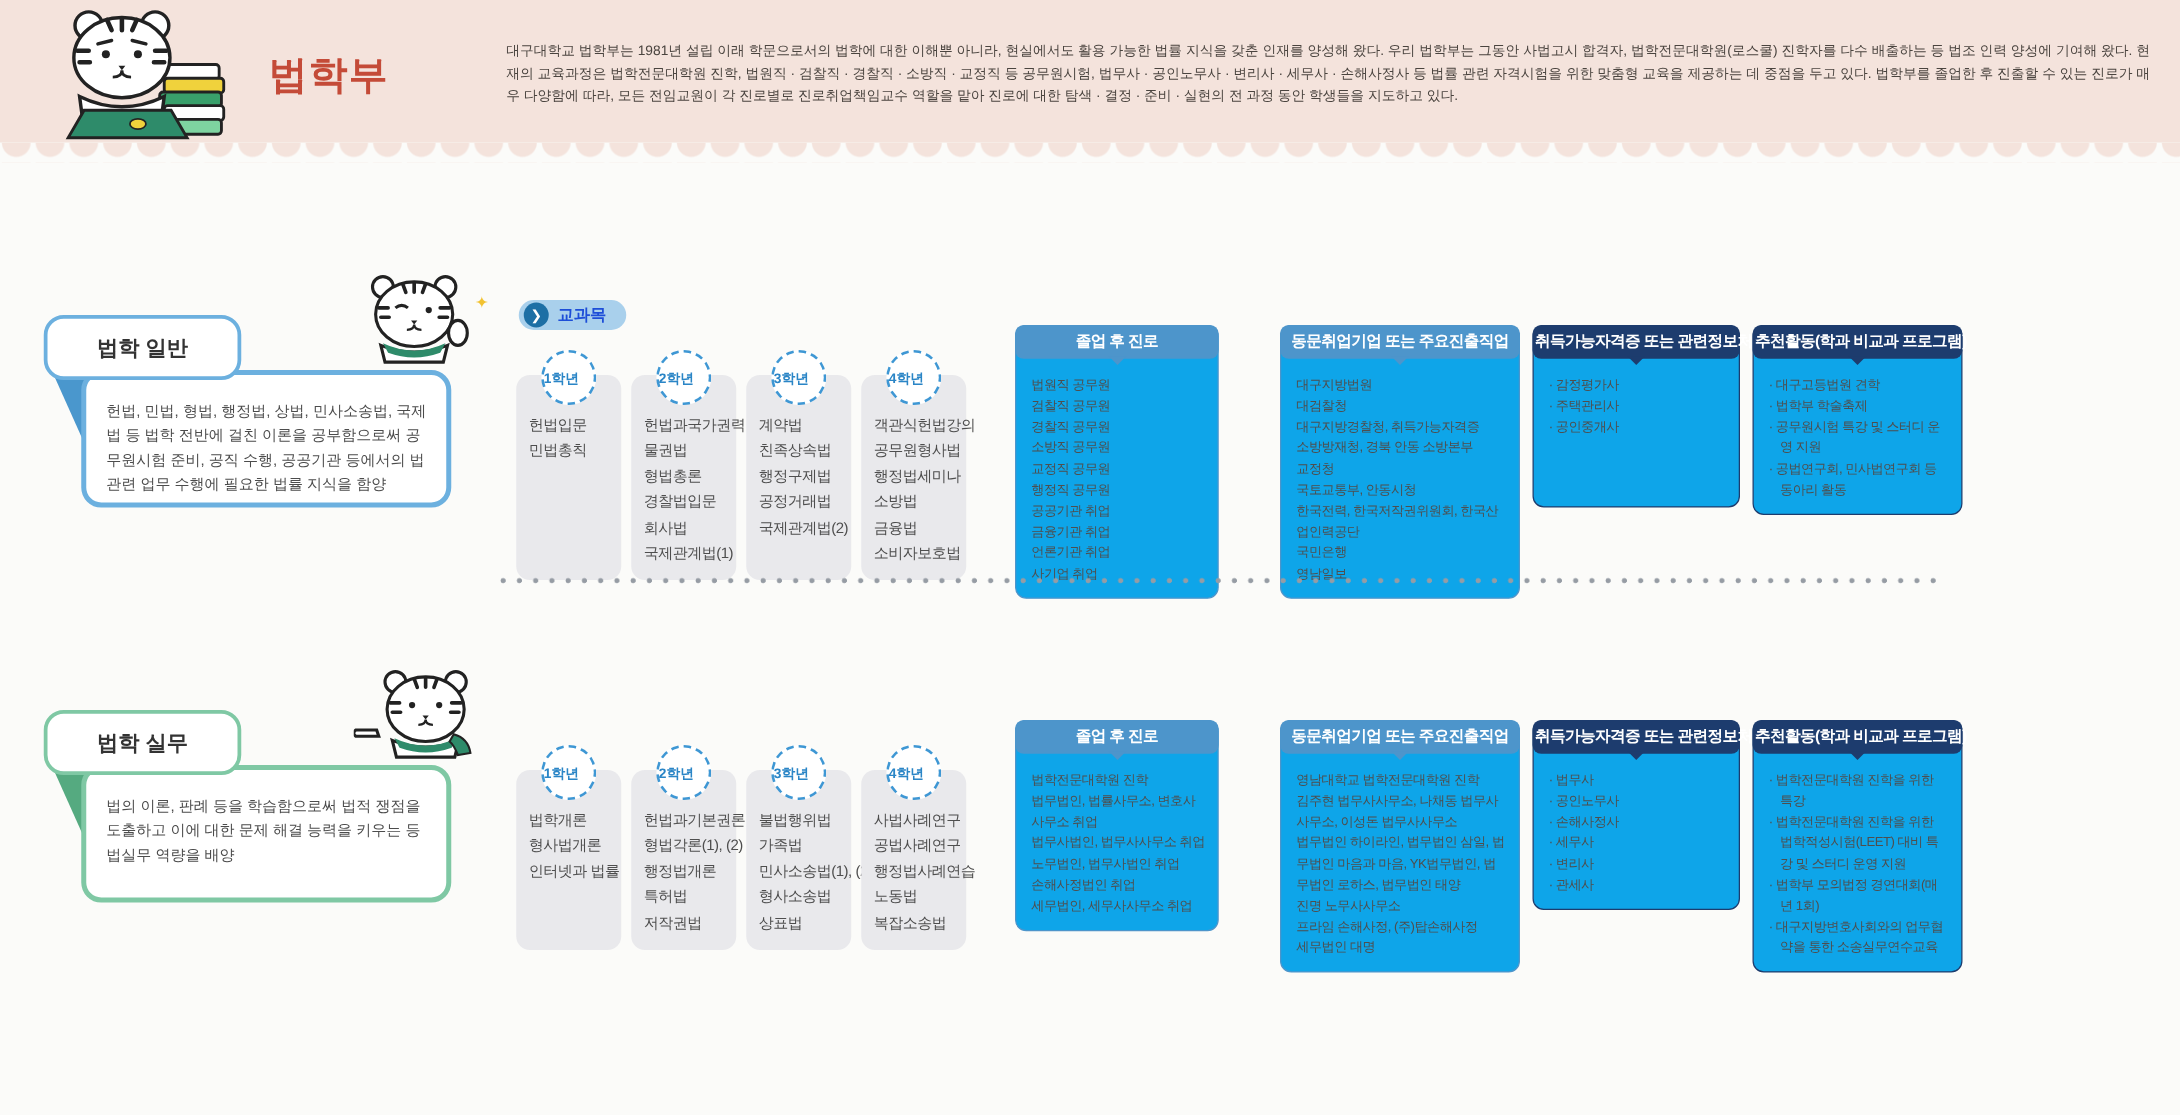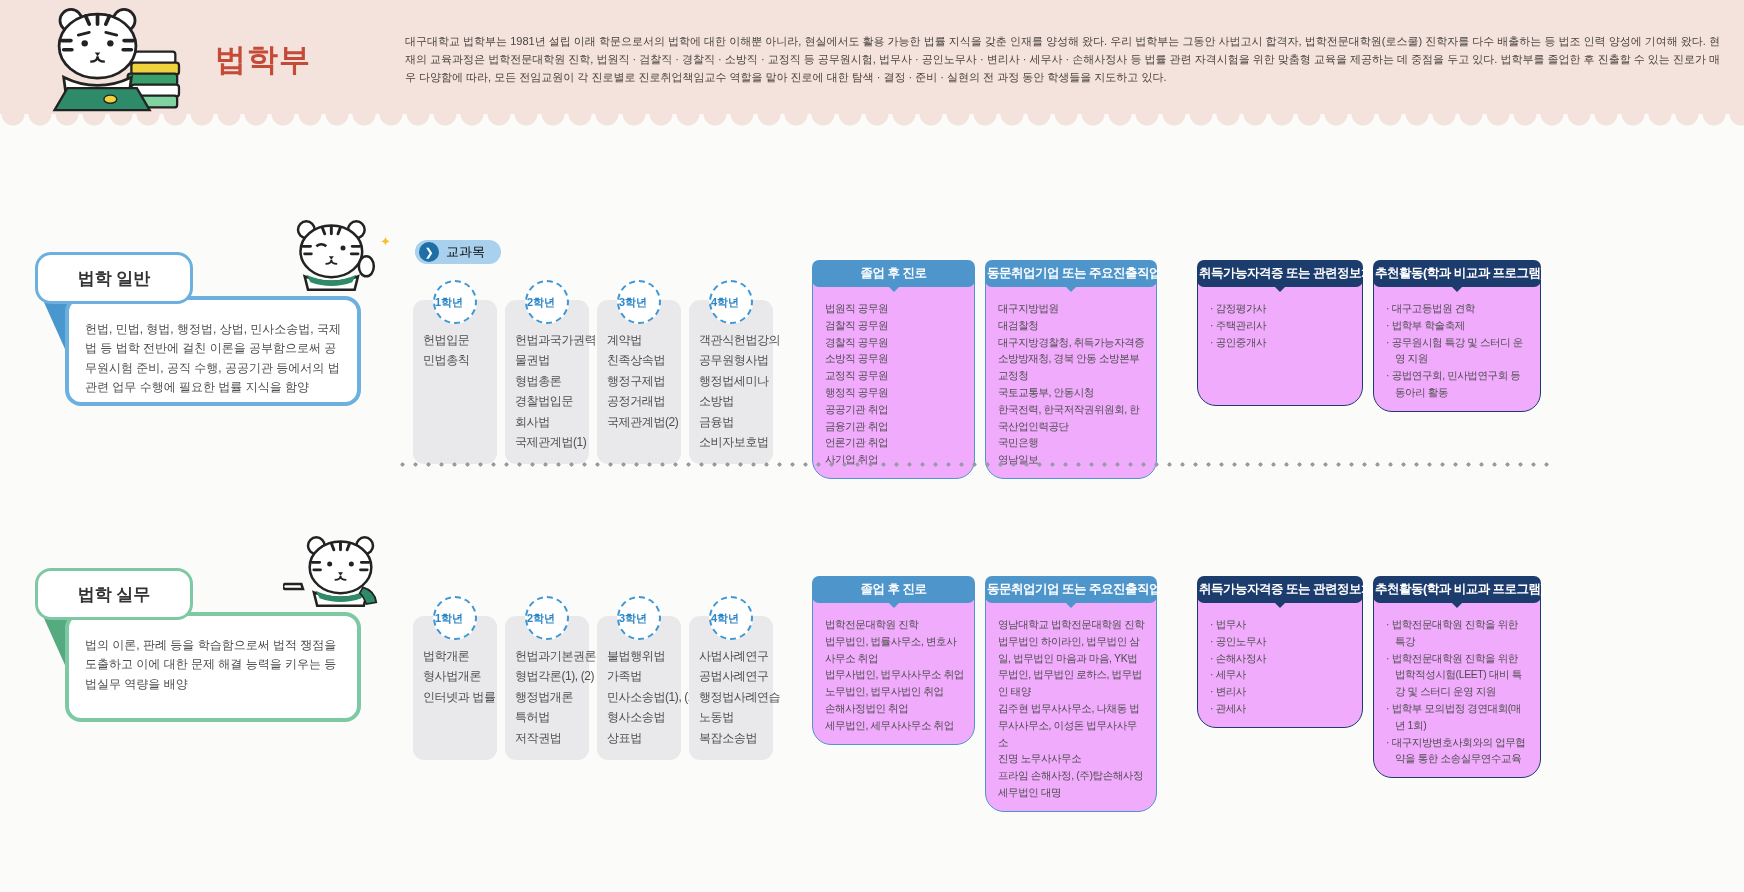--- a/index.html
+++ b/index.html
@@ -59,47 +59,47 @@
   .subject-badge{
     position:absolute;left:2px;top:40px;height:24px;
     background:#a9d0ec;border-radius:13px;
     display:flex;align-items:center;padding:0 16px 0 4px;gap:7px;
   }
   .badge-circle{
     width:20px;height:20px;border-radius:50%;background:#1d6fa5;color:#fff;
     display:flex;align-items:center;justify-content:center;
     font-size:11px;font-weight:700;
   }
-  .badge-text{font-size:13px;font-weight:400;color:#000000;}
+  .badge-text{font-size:13px;font-weight:700;color:#1d4ed8;}
   .years{position:absolute;left:0;top:100px;display:flex;gap:8px;}
   .year-col{
     position:relative;width:84px;min-height:106px;
     background:#e9e9ec;border-radius:11px;
     padding:30px 6px 12px 10px;box-sizing:border-box;
   }
   .year-badge{
     position:absolute;left:50%;top:-20px;transform:translateX(-50%);
     width:40px;height:40px;border-radius:50%;background:#fff;
     border:2px dashed #3e97d4;
     display:flex;align-items:center;justify-content:flex-start;
     font-size:11px;font-weight:700;color:#2a85c6;
   }
   .course-list{list-style:none;margin:0;padding:0;}
   .course{font-size:12px;line-height:1.7;color:#4e4e4e;letter-spacing:-0.4px;white-space:nowrap;}
   
   .boxes{position:absolute;left:812px;top:60px;display:flex;gap:10px;align-items:flex-start;}
   .info-box{
-    background:#f0abfc;border-radius:19px;box-sizing:border-box;min-height:146px;
+    background:#0ea5e9;border-radius:9px;box-sizing:border-box;min-height:146px;
     border:1.5px solid var(--bc);
   }
   .info-box.blue{--bc:#4d95cb;}
   .info-box.navy{--bc:#1d3c6e;}
   .box-w1{width:163px;}
-  .box-w2{width:172px;}
-  .box-w3{width:166px;margin-left:30px;}
+  .box-w2{width:192px;margin-left:39px;}
+  .box-w3{width:166px;}
   .box-w4{width:168px;}
   .box-header{
     position:relative;background:var(--bc);color:#fff;
     border-radius:7px;margin:-1px;padding:5px 2px;
     text-align:center;font-size:12.5px;font-weight:800;letter-spacing:-0.5px;
     white-space:nowrap;
   }
   .box-header::after{
     content:"";position:absolute;left:50%;bottom:-12px;transform:translateX(-50%);
     border:7px solid rgba(0,0,0,0);border-top-color:var(--bc);
@@ -373,22 +373,22 @@
           <li>법무사법인, 법무사사무소 취업</li>
           <li>노무법인, 법무사법인 취업</li>
           <li>손해사정법인 취업</li>
           <li>세무법인, 세무사사무소 취업</li>
         </ul>
     </div>
     <div class="info-box blue box-w2">
       <div class="box-header"><span>동문취업기업 또는 주요진출직업</span></div>
       <ul class="box-list">
           <li>영남대학교 법학전문대학원 진학</li>
+          <li>김주현 법무사사무소, 나채동 법무사사무소, 이성돈 법무사사무소</li>
           <li>법무법인 하이라인, 법무법인 삼일, 법무법인 마음과 마음, YK법무법인, 법무법인 로하스, 법무법인 태양</li>
-          <li>김주현 법무사사무소, 나채동 법무사사무소, 이성돈 법무사사무소</li>
           <li>진명 노무사사무소</li>
           <li>프라임 손해사정, (주)탑손해사정</li>
           <li>세무법인 대명</li>
         </ul>
     </div>
     <div class="info-box navy box-w3">
       <div class="box-header"><span>취득가능자격증 또는 관련정보처</span></div>
       <ul class="box-list bulleted">
           <li>법무사</li>
           <li>공인노무사</li>

